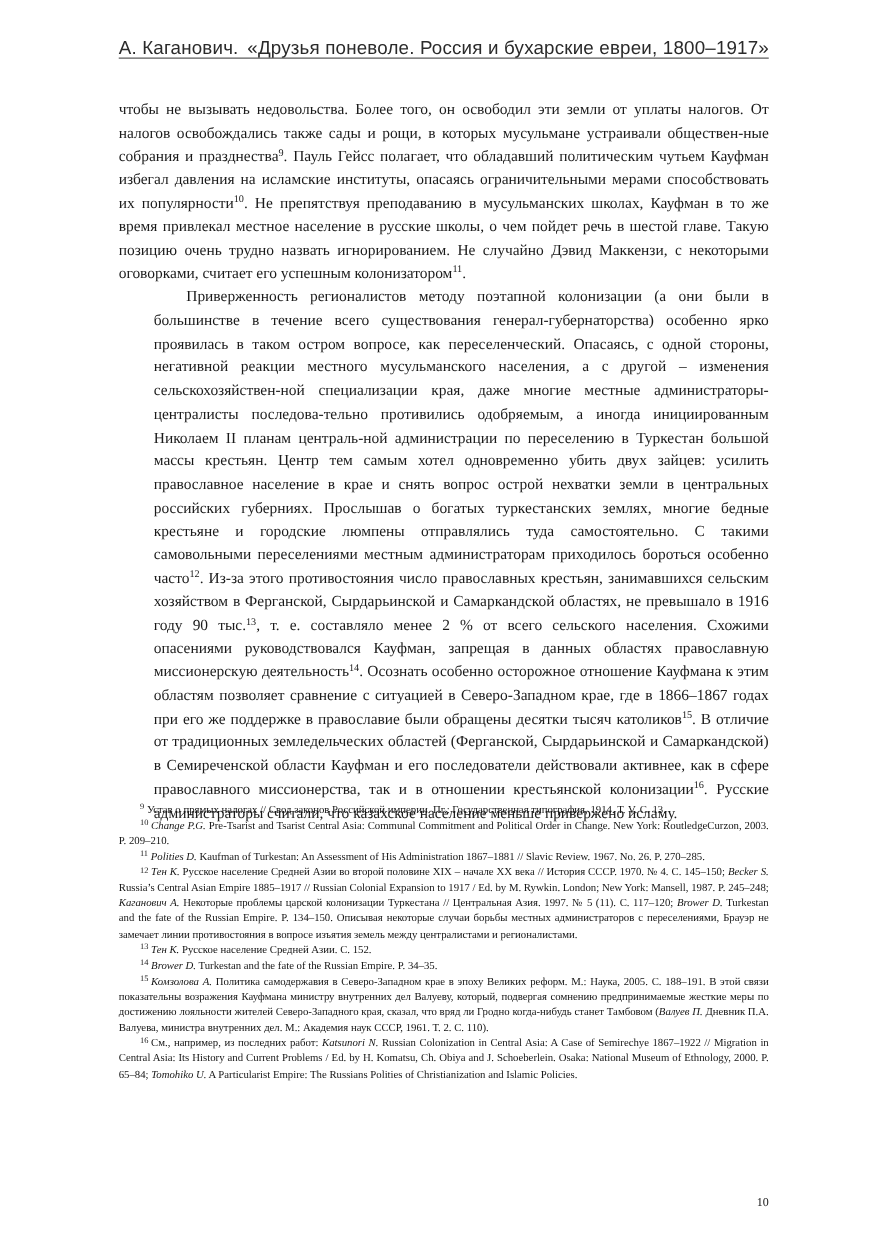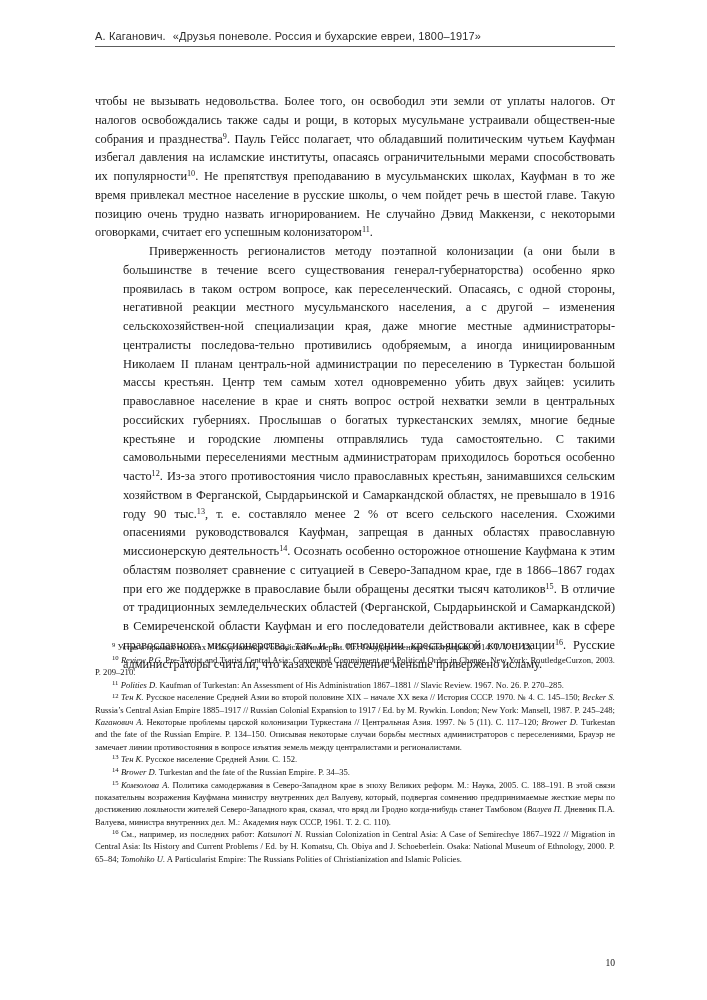--- a/index.html
+++ b/index.html
@@ -16,41 +16,41 @@
     font-family: "Liberation Serif", "DejaVu Serif", serif;
     color: #1a1a1a;
   }
 
   
   .runhead {
     position: absolute;
     left: 95px;
     top: 30px;
     width: 520px;
-    font-size: 11px;
+    font-size: 15px;
     letter-spacing: 0.15px;
     color: #2a2a2a;
     font-family: "Liberation Sans", "DejaVu Sans", sans-serif;
     white-space: nowrap;
   }
   .runhead .author { margin-right: 7px; }
   .rule {
     position: absolute;
     left: 95px;
     top: 46px;
     width: 520px;
     height: 1px;
     background: #5d5d5d;
   }
 
   
   .body {
     position: absolute;
     left: 95px;
-    top: 92px;
+    top: 78px;
     width: 520px;
     font-size: 12.35px;
     line-height: 18.75px;
     text-align: justify;
     text-justify: inter-word;
     hyphens: none;
   }
   .body p { margin: 0; }
   .body p.indent { text-indent: 26px; margin-left: 28px; }
   sup {
@@ -107,21 +107,21 @@
   <div class="body">
     <div id="body-paragraphs">
         <p class="">чтобы не вызывать недовольства. Более того, он освободил эти земли от уплаты налогов. От налогов освобождались также сады и рощи, в которых мусульмане устраивали обществен-ные собрания и празднества<sup>9</sup>. Пауль Гейсс полагает, что обладавший политическим чутьем Кауфман избегал давления на исламские институты, опасаясь ограничительными мерами способствовать их популярности<sup>10</sup>. Не препятствуя преподаванию в мусульманских школах, Кауфман в то же время привлекал местное население в русские школы, о чем пойдет речь в шестой главе. Такую позицию очень трудно назвать игнорированием. Не случайно Дэвид Маккензи, с некоторыми оговорками, считает его успешным колонизатором<sup>11</sup>.</p>
         <p class="indent">Приверженность регионалистов методу поэтапной колонизации (а они были в большинстве в течение всего существования генерал-губернаторства) особенно ярко проявилась в таком остром вопросе, как переселенческий. Опасаясь, с одной стороны, негативной реакции местного мусульманского населения, а с другой – изменения сельскохозяйствен-ной специализации края, даже многие местные администраторы-централисты последова-тельно противились одобряемым, а иногда инициированным Николаем II планам централь-ной администрации по переселению в Туркестан большой массы крестьян. Центр тем самым хотел одновременно убить двух зайцев: усилить православное население в крае и снять вопрос острой нехватки земли в центральных российских губерниях. Прослышав о богатых туркестанских землях, многие бедные крестьяне и городские люмпены отправлялись туда самостоятельно. С такими самовольными переселениями местным администраторам приходилось бороться особенно часто<sup>12</sup>. Из-за этого противостояния число православных крестьян, занимавшихся сельским хозяйством в Ферганской, Сырдарьинской и Самаркандской областях, не превышало в 1916 году 90 тыс.<sup>13</sup>, т. е. составляло менее 2 % от всего сельского населения. Схожими опасениями руководствовался Кауфман, запрещая в данных областях православную миссионерскую деятельность<sup>14</sup>. Осознать особенно осторожное отношение Кауфмана к этим областям позволяет сравнение с ситуацией в Северо-Западном крае, где в 1866–1867 годах при его же поддержке в православие были обращены десятки тысяч католиков<sup>15</sup>. В отличие от традиционных земледельческих областей (Ферганской, Сырдарьинской и Самаркандской) в Семиреченской области Кауфман и его последователи действовали активнее, как в сфере православного миссионерства, так и в отношении крестьянской колонизации<sup>16</sup>. Русские администраторы считали, что казахское население меньше привержено исламу.</p>
       </div>
   </div>
 
   <div class="footnotes">
     <div id="footnote-list">
         <p><sup>9</sup>Устав о прямых налогах // Свод законов Российской империи. Пг.: Государственная типография, 1914. Т. V. С. 13.</p>
-        <p><sup>10</sup><i>Review P.G.</i> Pre-Tsarist and Tsarist Central Asia: Communal Commitment and Political Order in Change. New York: RoutledgeCurzon, 2003. P. 209–210.</p>
+        <p><sup>10</sup><i>Change P.G.</i> Pre-Tsarist and Tsarist Central Asia: Communal Commitment and Political Order in Change. New York: RoutledgeCurzon, 2003. P. 209–210.</p>
         <p><sup>11</sup><i>Polities D.</i> Kaufman of Turkestan: An Assessment of His Administration 1867–1881 // Slavic Review. 1967. No. 26. P. 270–285.</p>
         <p><sup>12</sup><i>Тен К.</i> Русское население Средней Азии во второй половине XIX – начале XX века // История СССР. 1970. № 4. С. 145–150; <i>Becker S.</i> Russia’s Central Asian Empire 1885–1917 // Russian Colonial Expansion to 1917 / Ed. by M. Rywkin. London; New York: Mansell, 1987. P. 245–248; <i>Каганович А.</i> Некоторые проблемы царской колонизации Туркестана // Центральная Азия. 1997. № 5 (11). С. 117–120; <i>Brower D.</i> Turkestan and the fate of the Russian Empire. P. 134–150. Описывая некоторые случаи борьбы местных администраторов с переселениями, Брауэр не замечает линии противостояния в вопросе изъятия земель между централистами и регионалистами.</p>
         <p><sup>13</sup><i>Тен К.</i> Русское население Средней Азии. С. 152.</p>
         <p><sup>14</sup><i>Brower D.</i> Turkestan and the fate of the Russian Empire. P. 34–35.</p>
         <p><sup>15</sup><i>Комзолова А.</i> Политика самодержавия в Северо-Западном крае в эпоху Великих реформ. М.: Наука, 2005. С. 188–191. В этой связи показательны возражения Кауфмана министру внутренних дел Валуеву, который, подвергая сомнению предпринимаемые жесткие меры по достижению лояльности жителей Северо-Западного края, сказал, что вряд ли Гродно когда-нибудь станет Тамбовом (<i>Валуев П.</i> Дневник П.А. Валуева, министра внутренних дел. М.: Академия наук СССР, 1961. Т. 2. С. 110).</p>
         <p><sup>16</sup>См., например, из последних работ: <i>Katsunori N.</i> Russian Colonization in Central Asia: A Case of Semirechye 1867–1922 // Migration in Central Asia: Its History and Current Problems / Ed. by H. Komatsu, Ch. Obiya and J. Schoeberlein. Osaka: National Museum of Ethnology, 2000. P. 65–84; <i>Tomohiko U.</i> A Particularist Empire: The Russians Polities of Christianization and Islamic Policies.</p>
       </div>
   </div>
 
   <div class="folio">10</div>

